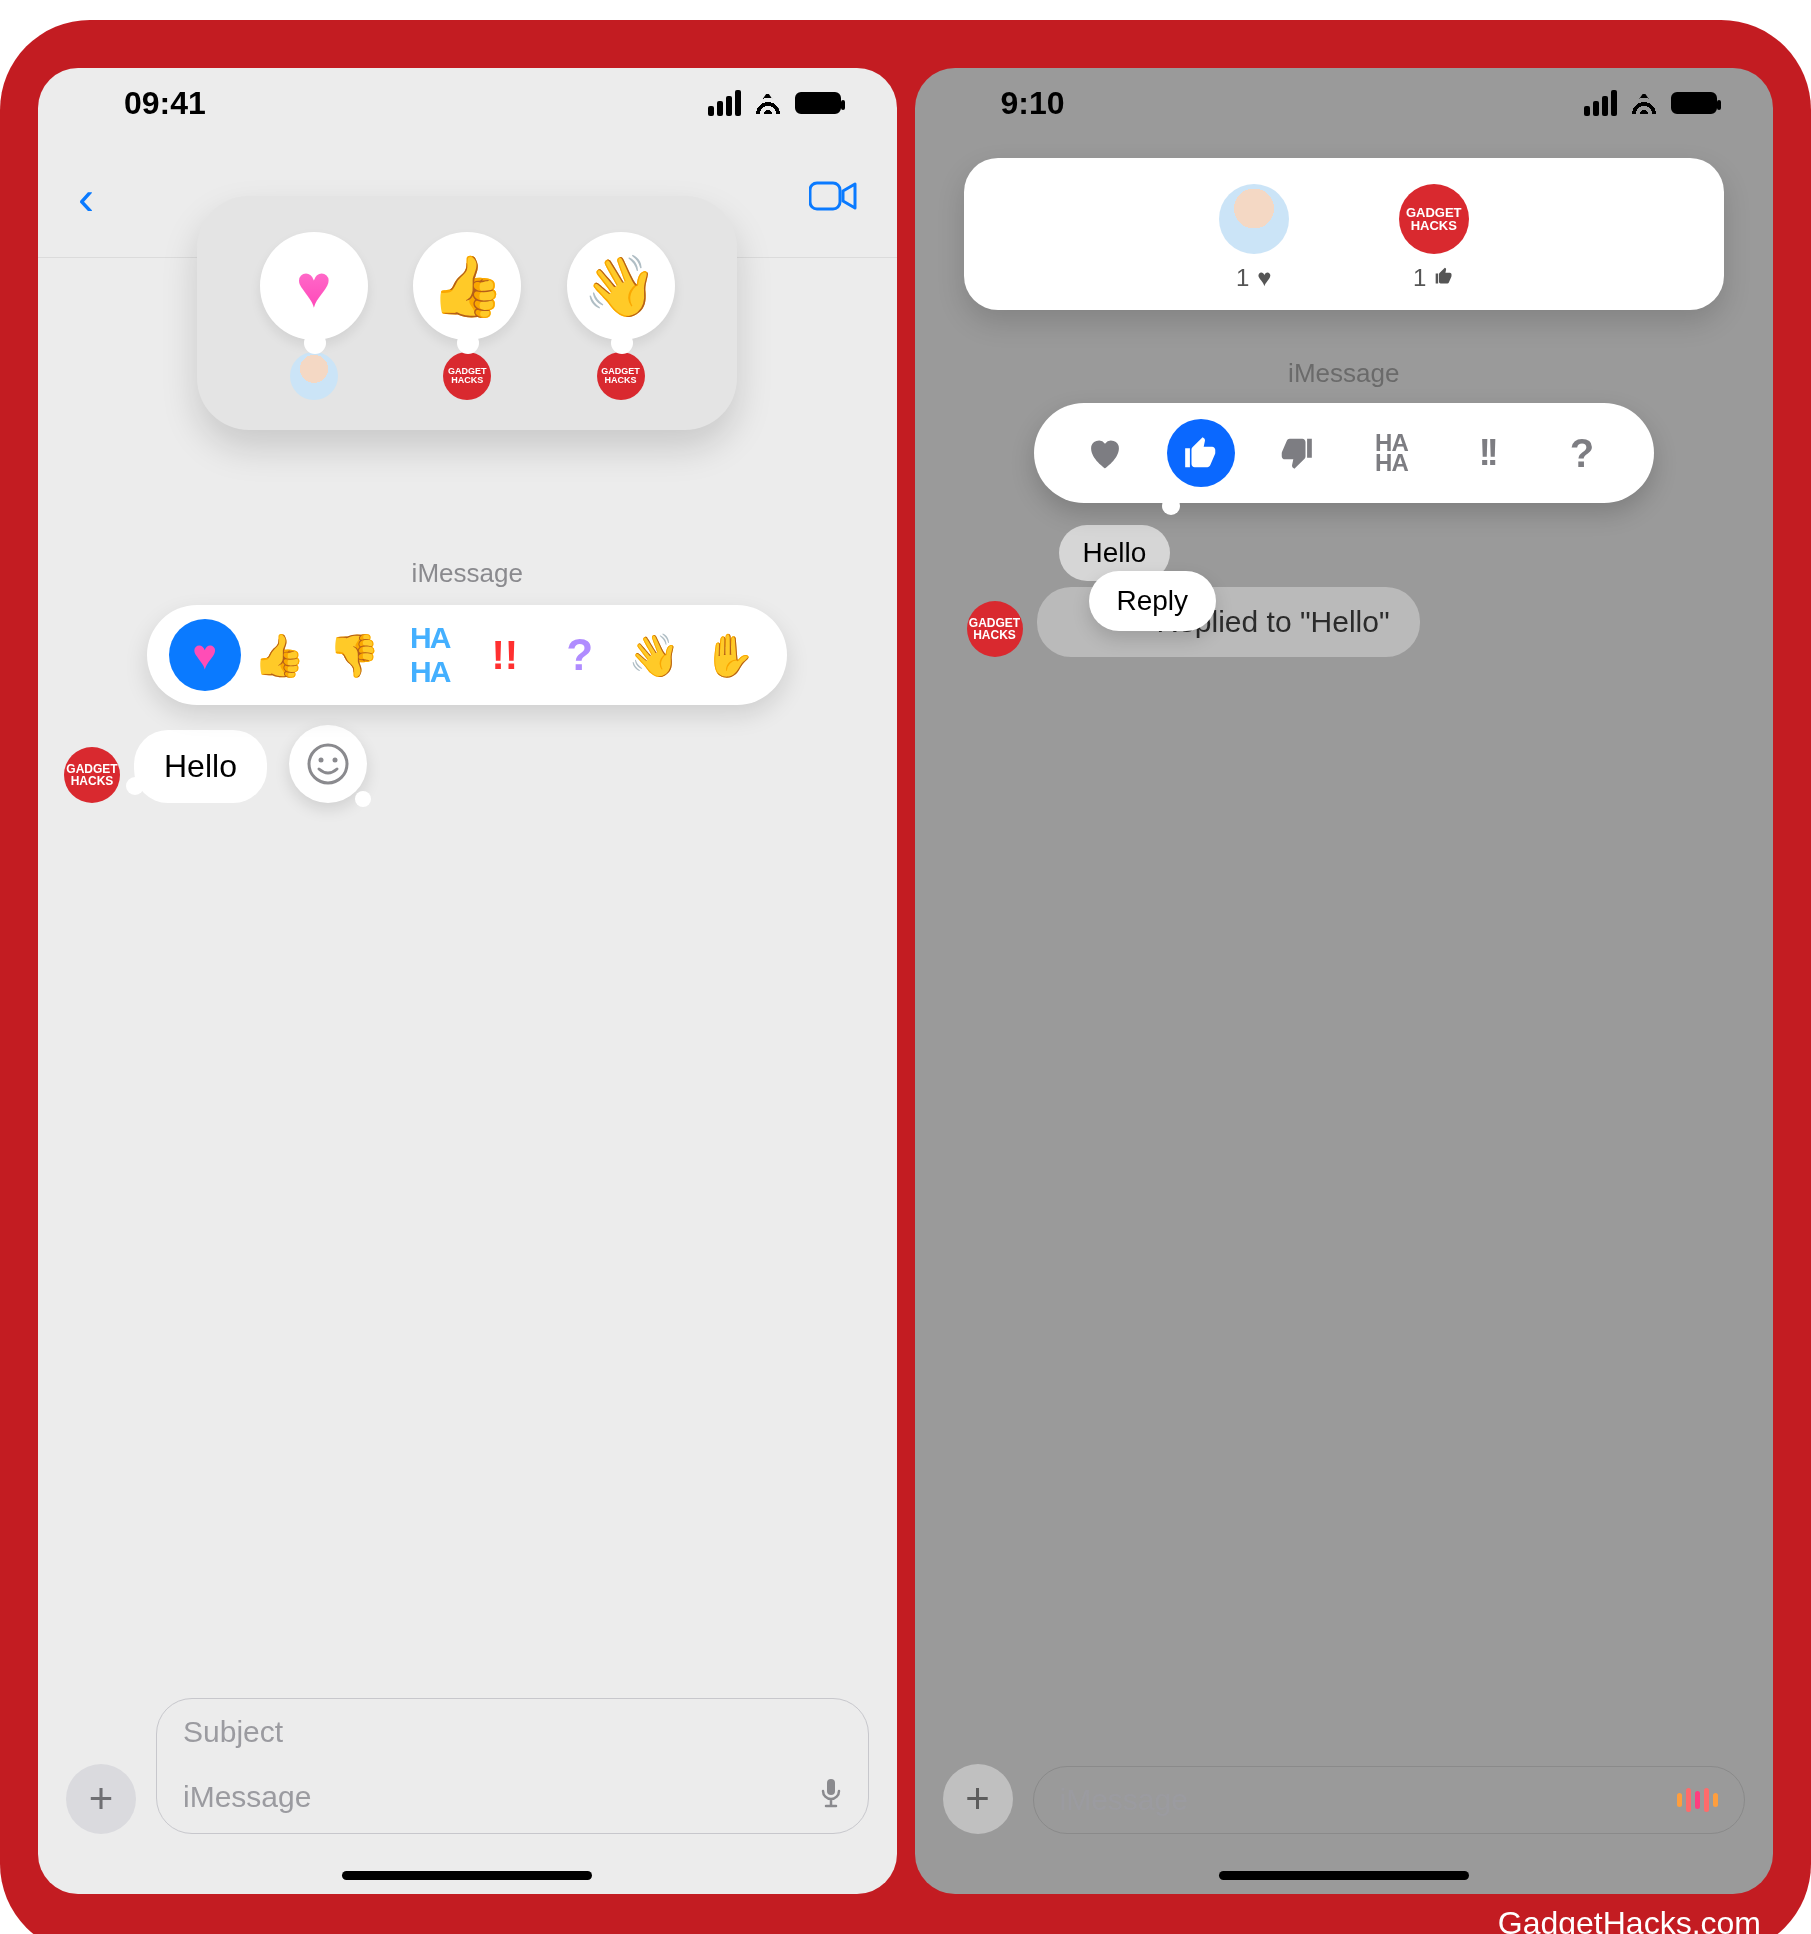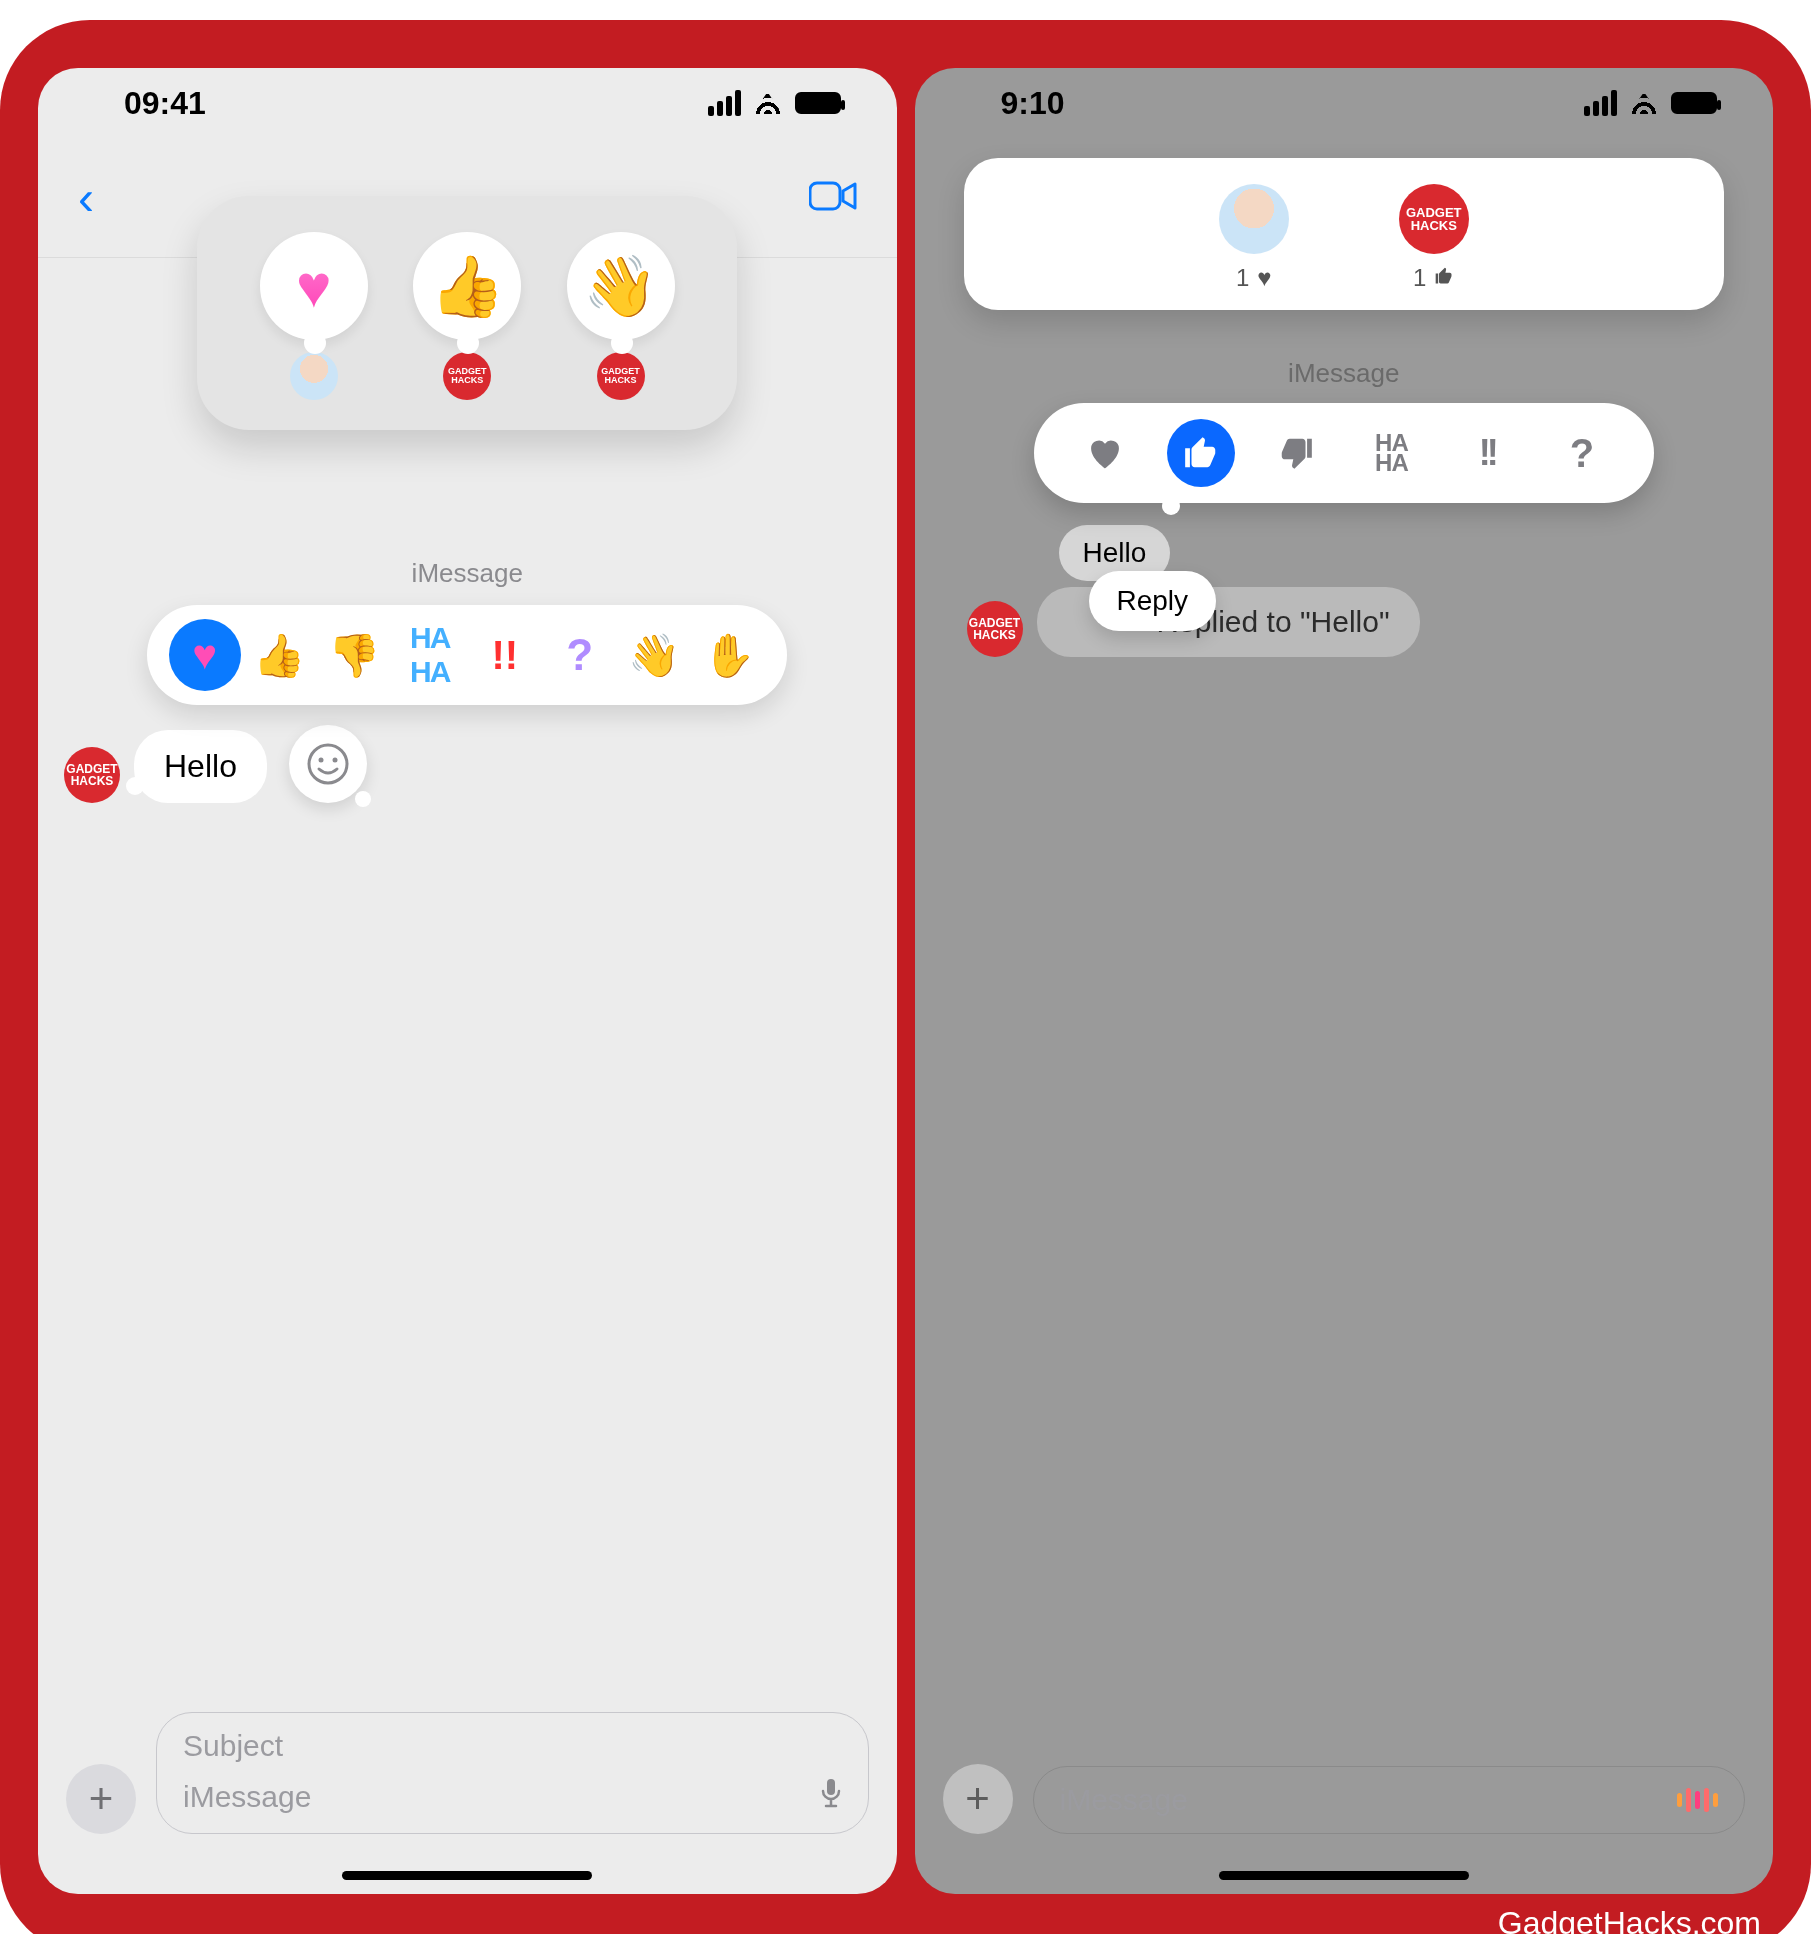--- a/index.html
+++ b/index.html
@@ -118,21 +118,21 @@
   .gh-avatar{width:56px;height:56px;border-radius:28px;background:#d9292f;display:flex;align-items:center;justify-content:center;color:#fff;font-size:12px;font-weight:700;line-height:1;text-align:center;flex-shrink:0;}
   .msg-bub{background:#fff;border-radius:34px;padding:18px 30px;font-size:32px;position:relative;}
   .msg-bub::before{content:"";position:absolute;left:-8px;bottom:8px;width:18px;height:18px;background:#fff;border-radius:50%;}
   .emoji-btn{width:78px;height:78px;border-radius:39px;background:#fff;display:flex;align-items:center;justify-content:center;font-size:42px;color:#8a8a8e;margin-left:8px;box-shadow:0 6px 16px rgba(0,0,0,0.12);position:relative;}
   .emoji-btn::after{content:"";position:absolute;right:-4px;bottom:-4px;width:16px;height:16px;border-radius:50%;background:#fff;}
 
   
   .composer{position:absolute;bottom:60px;left:0;right:0;padding:0 28px;display:flex;align-items:flex-end;gap:20px;}
   .plus-btn{width:70px;height:70px;border-radius:35px;background:#dadade;display:flex;align-items:center;justify-content:center;font-size:42px;color:#6f6f73;flex-shrink:0;}
   .right .plus-btn{background:#c0c0c0;color:#5c5c5c;}
-  .compose-box{flex:1;border:1.5px solid #c7c7cc;border-radius:36px;padding:16px 26px;display:flex;flex-direction:column;gap:14px;background:transparent;}
+  .compose-box{flex:1;border:1.5px solid #c7c7cc;border-radius:36px;padding:16px 26px;display:flex;flex-direction:column;gap:28px;background:transparent;}
   .compose-box .line{display:flex;align-items:center;justify-content:space-between;}
   .ph{color:#9b9ba0;font-size:30px;}
   .right .compose-box{flex-direction:row;align-items:center;justify-content:space-between;border-color:#8a8a8a;}
   .mic{color:#8a8a8e;font-size:32px;}
   .siri-ic{display:flex;gap:4px;align-items:center;}
   .siri-ic span{width:5px;border-radius:3px;}
   .siri-ic span:nth-child(1){height:14px;background:#ff9e3d}
   .siri-ic span:nth-child(2){height:24px;background:#ff6b6b}
   .siri-ic span:nth-child(3){height:18px;background:#ff3d7f}
   .siri-ic span:nth-child(4){height:24px;background:#ff6b6b}

